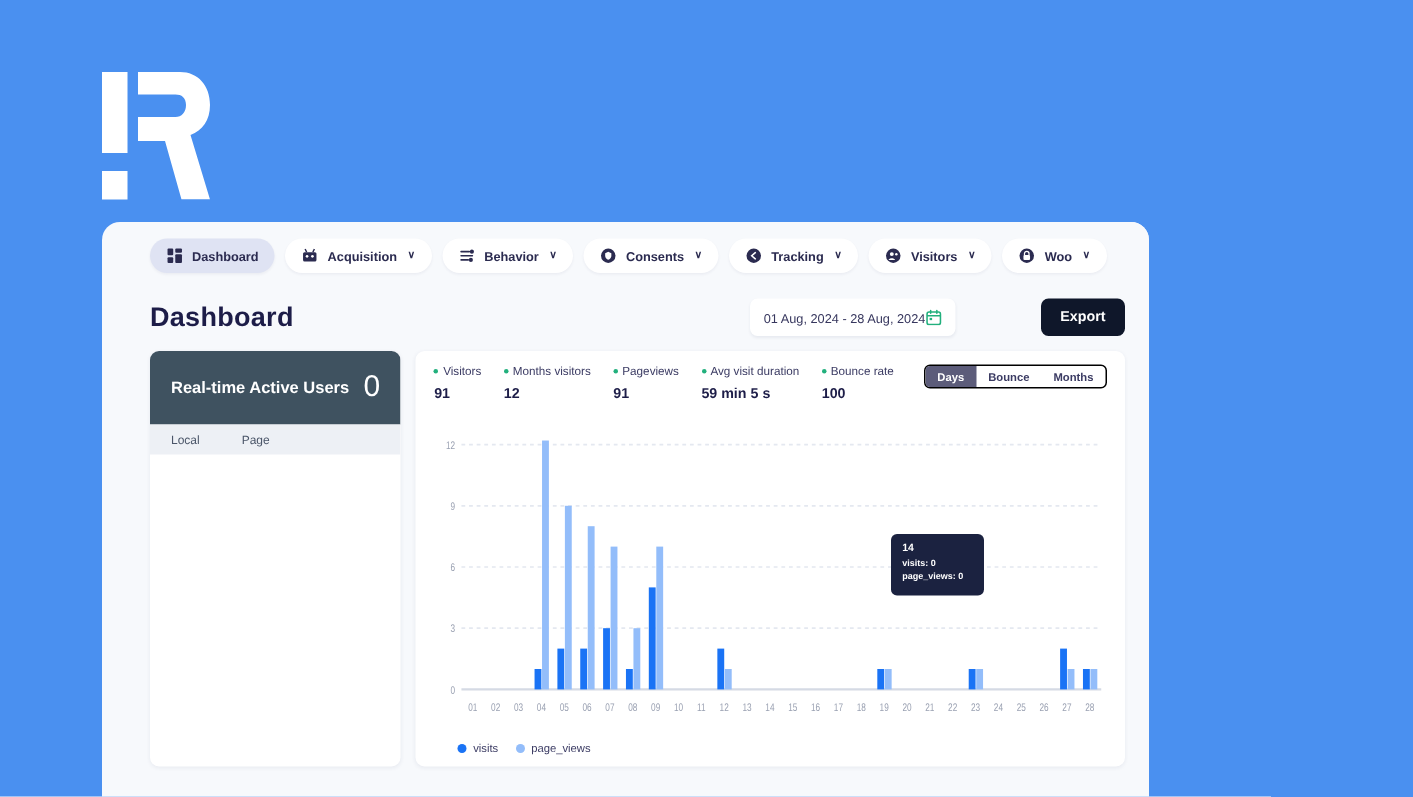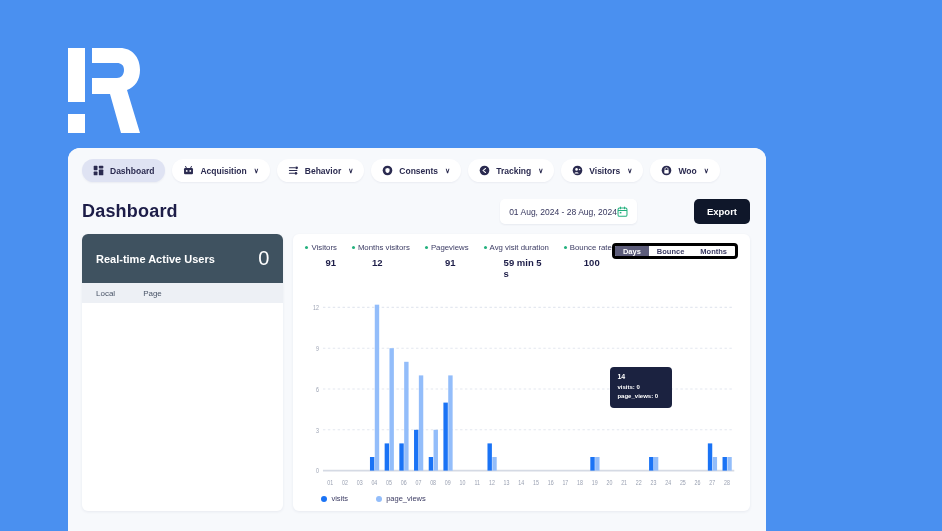--- a/index.html
+++ b/index.html
@@ -28,20 +28,21 @@
   }
   #logo .rwrap svg { display: block; }
 
   
   #app-window {
     position: absolute; left: 68px; top: 148px;
     width: 698px; height: 383px;
     background: #f7f9fc;
     border-radius: 12px 12px 0 0;
     overflow: hidden;
+    padding-left: 18px;
   }
 
   
   #navbar {
     display: flex; align-items: center; gap: 7px;
     padding: 11px 14px 9px 14px;
     background: #f7f9fc;
   }
   .nav-pill {
     display: flex; align-items: center; gap: 6px;
@@ -111,45 +112,45 @@
     height: 277px;
     display: flex; flex-direction: column;
   }
   #chart-top { display: flex; justify-content: space-between; align-items: flex-start; }
   #metrics { display: flex; gap: 15px; }
   .metric-name {
     font-size: 7.8px; color: #3b3b63; font-weight: 500;
     display: flex; align-items: center; gap: 3px; white-space: nowrap;
   }
   .metric-name .mdot { width: 3px; height: 3px; border-radius: 50%; background: #22b07d; display: inline-block; }
-  .metric-val { font-size: 9.5px; font-weight: 700; color: #1d1d48; margin-top: 5px; margin-left: 20px; }
+  .metric-val { font-size: 9.5px; font-weight: 700; color: #1d1d48; margin-top: 5px; }
 
   #range-toggle {
     display: flex; background: #fff; border-radius: 4px; overflow: hidden;
-    border: 3px solid #000000; height: 16px; flex: none;
+    border: 1px solid #000000; height: 16px; flex: none; margin-left: 20px;
   }
   .range-opt {
     font-size: 7.5px; color: #3b3b63; font-weight: 600;
     padding: 0 8px; display: flex; align-items: center; cursor: pointer;
   }
   .range-opt.active { background: #5c5c7a; color: #fff; }
 
   
   #plot-area { position: relative; flex: 1; margin-top: 8px; }
   #plot { position: absolute; left: 0; top: 0; width: 100%; height: 100%; }
   #tooltip {
     position: absolute; left: 305px; top: 80px;
     width: 62px;
     background: #1b2240; color: #fff; border-radius: 4px;
     padding: 6px 7px;
   }
   #tt-title { font-size: 7px; font-weight: 700; margin-bottom: 3px; }
   .tt-row { font-size: 6px; font-weight: 700; line-height: 1.55; }
 
-  #legend { display: flex; gap: 28px; margin-top: 3px; padding-left: 16px; }
+  #legend { display: flex; gap: 12px; margin-top: 14px; padding-left: 16px; }
   .legend-item { display: flex; align-items: center; gap: 4px; font-size: 7.5px; color: #3b3b63; }
   .legend-dot { width: 6px; height: 6px; border-radius: 50%; display: inline-block; }
 </style>
 </head>
 <body>
 
 <div id="logo">
   <div class="bar"></div>
   <div class="dot"></div>
   <div class="rwrap">

